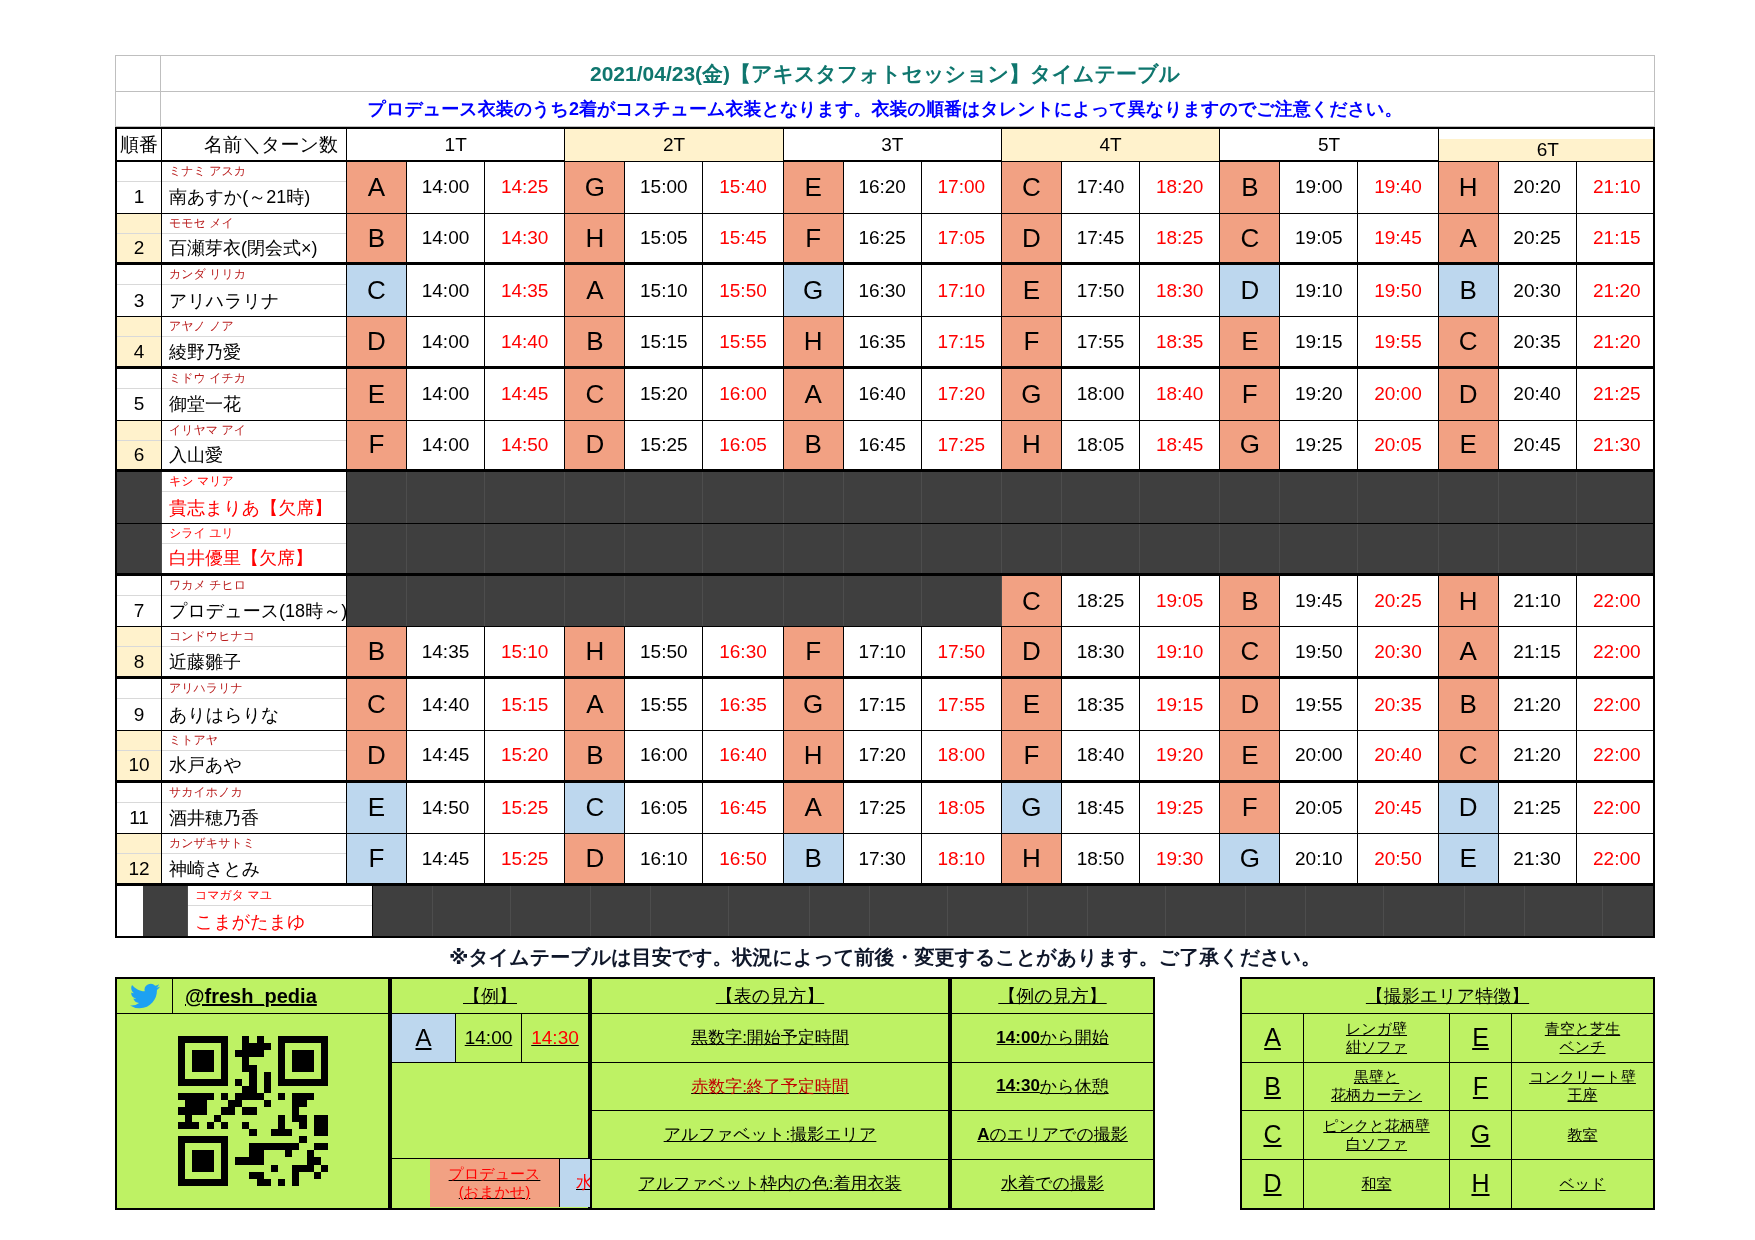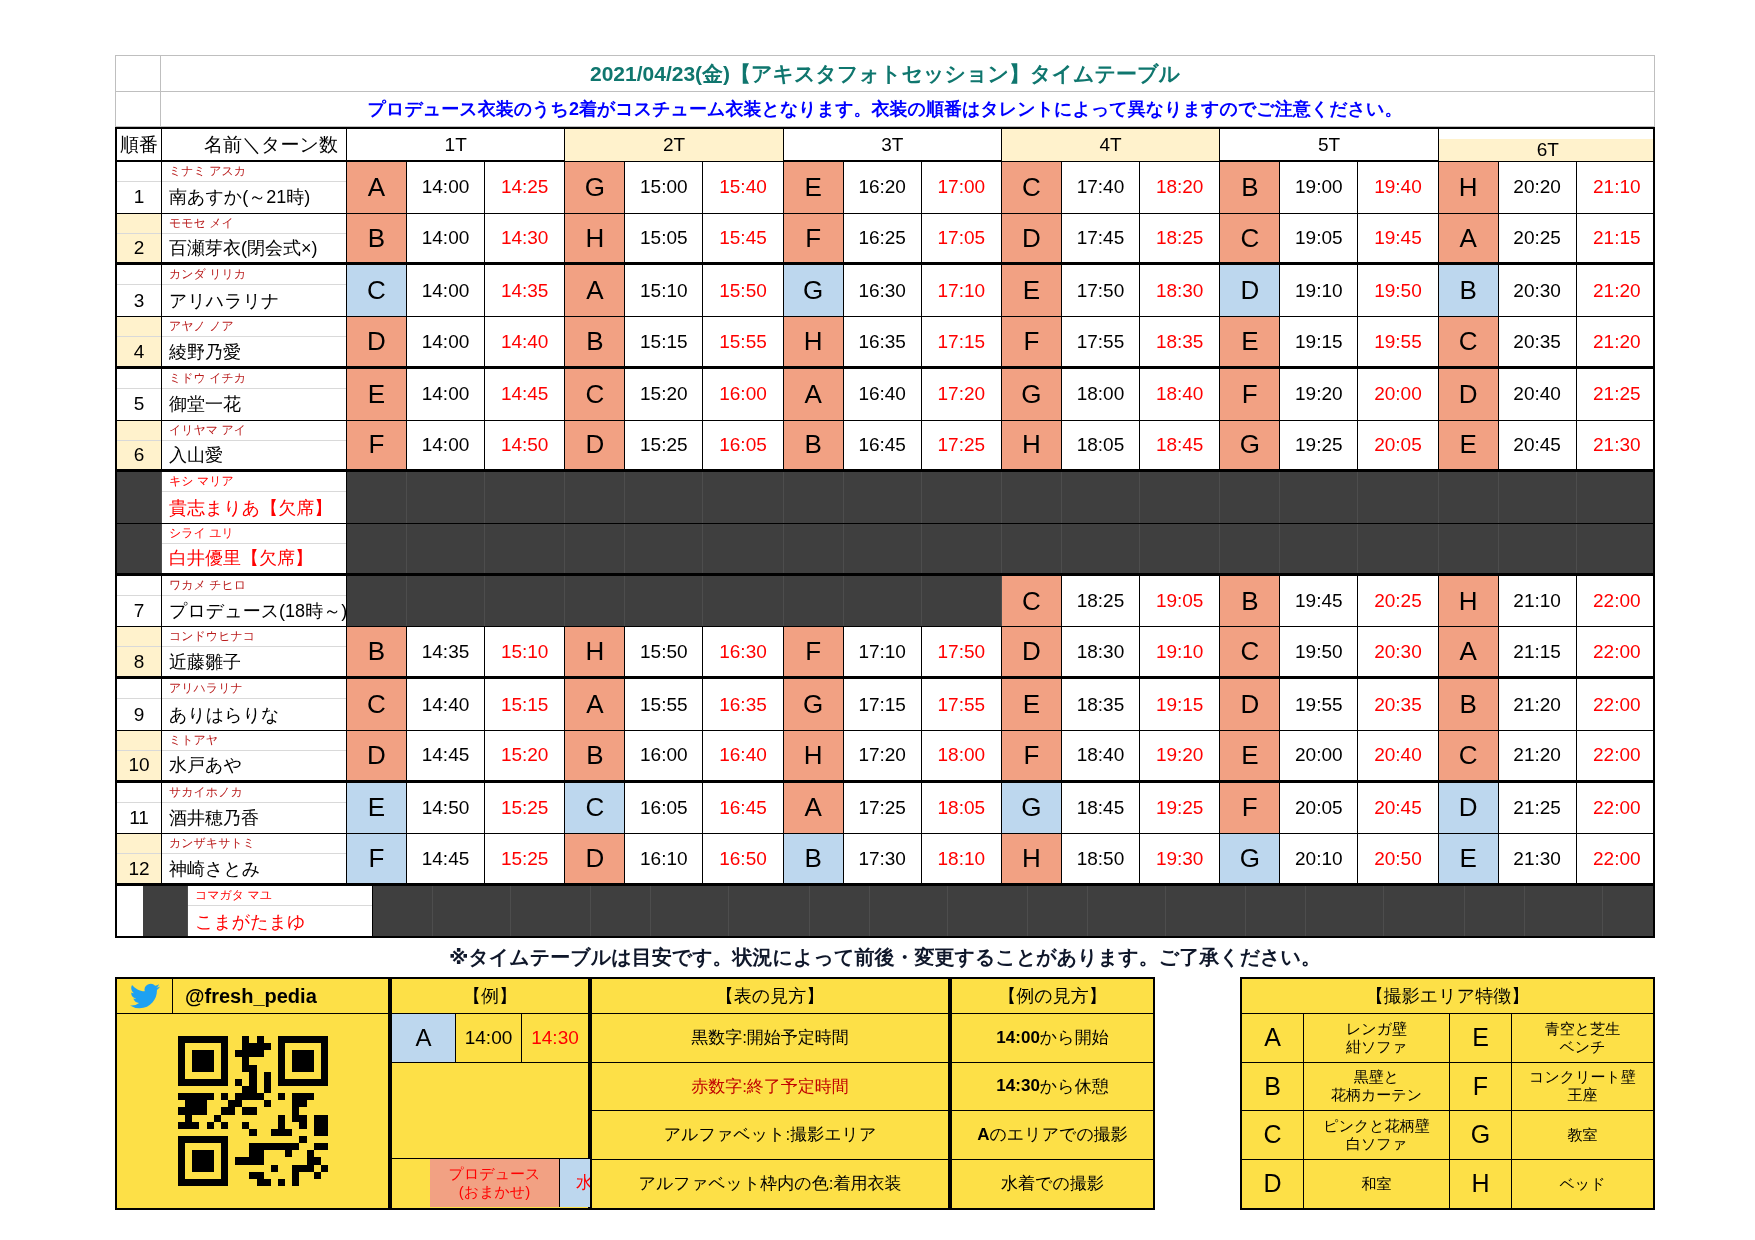--- a/index.html
+++ b/index.html
@@ -37,21 +37,21 @@
   .absent .kana, .absent .nm { color:#ff0000; }
   .lettercell { font-size:26px; color:#000; }
   .timecell { font-size:19px; color:#000; }
   .endcell { color:#ff0000; }
 
   
   .note { position:absolute; left:115px; top:938px; width:1540px; height:39px; display:flex; align-items:center; justify-content:center;
           color:#0f172a; font-weight:bold; font-size:20px; }
 
   
-  .fbox { position:absolute; top:977px; height:233px; border:2px solid #000; background:#fde047; }
+  .fbox { position:absolute; top:977px; height:233px; border:2px solid #000; background:#bef264;text-decoration:underline; }
   .fhead { height:35px; border-bottom:1px solid #000; display:flex; align-items:center; justify-content:center; font-size:18px; }
   #box-tw { left:115px; width:275px; }
   #box-tw .fhead { justify-content:flex-start; }
   .twicon { width:56px; height:100%; border-right:1px solid #000; display:flex; align-items:center; justify-content:center; flex:none; }
   .twhandle { font-size:20px; font-weight:bold; padding-left:12px; }
   .qrwrap { height:194px; display:flex; align-items:center; justify-content:center; }
 
   #box-ex { left:390px; width:200px; }
   .exrow1 { display:grid; grid-template-columns:64px 66px 66px; height:48.5px; border-bottom:1px solid #000; }
   .exmid { height:96px; border-bottom:1px solid #000; }

